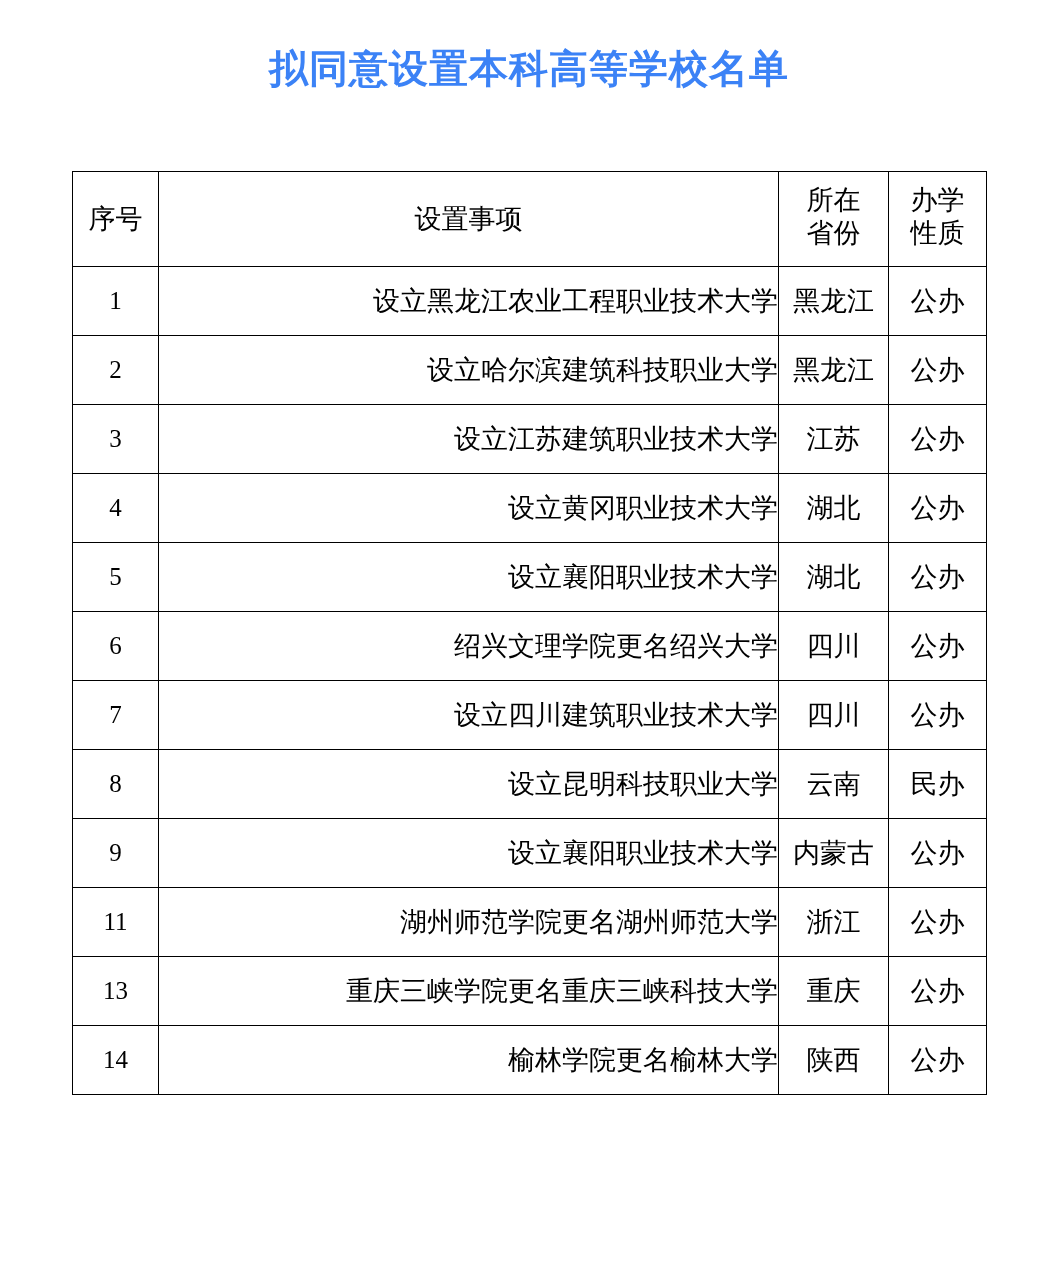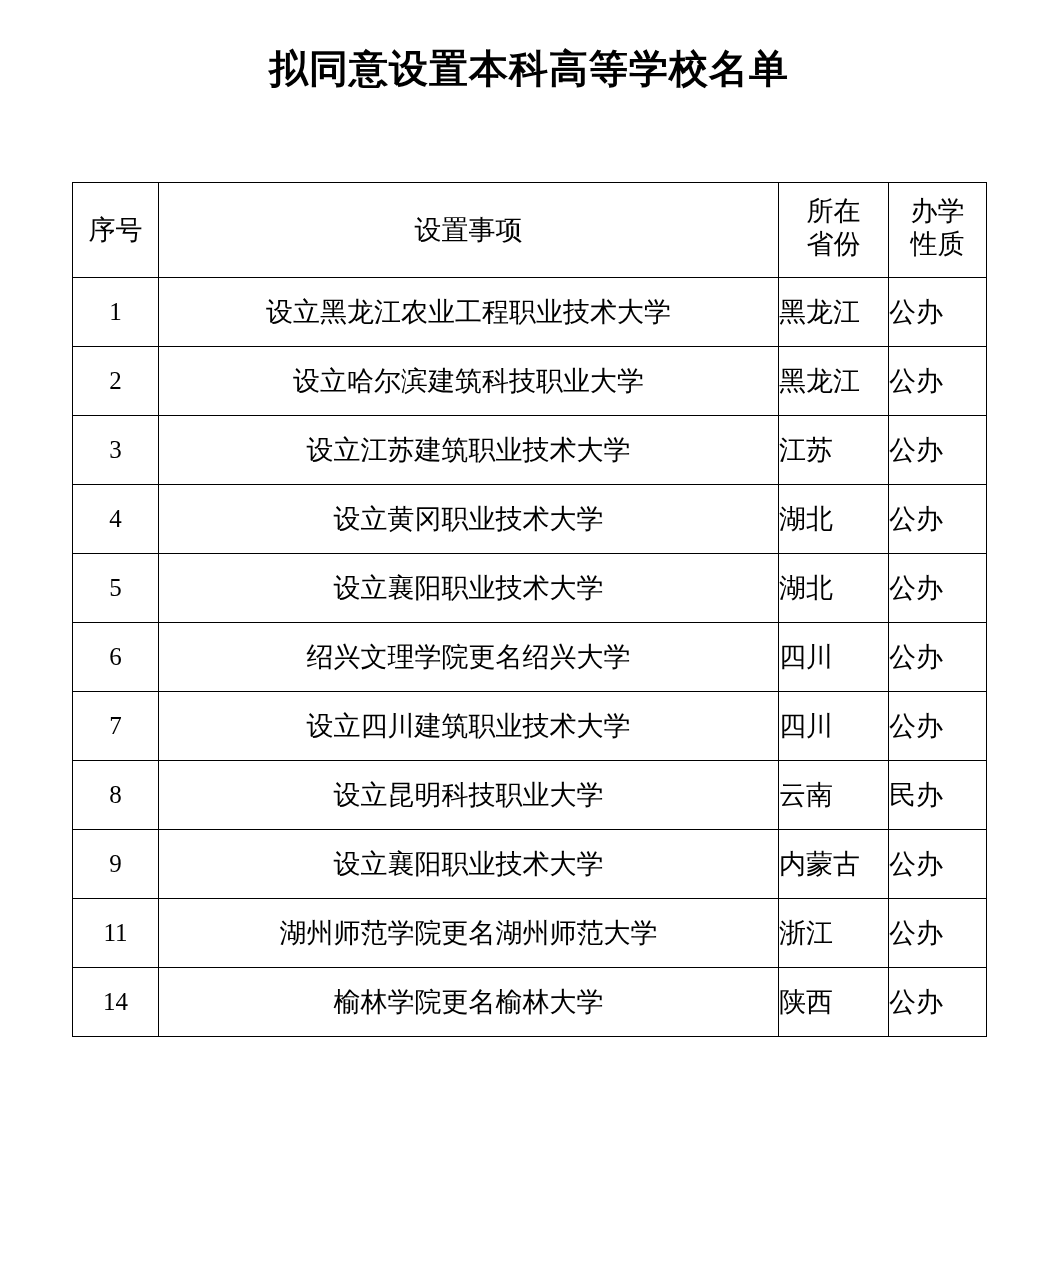--- a/index.html
+++ b/index.html
@@ -21,24 +21,24 @@
     box-sizing: border-box;
   }
   .doc-title {
     text-align: center;
     font-family: "Liberation Sans", "DejaVu Sans", sans-serif;
     font-weight: bold;
     font-size: 39px;
     letter-spacing: 1px;
     margin: 0;
     padding-top: 42px;
-    color: #000000;
+    color: #3b82f6;
   }
   .table-wrap {
-    margin: 12px auto;
+    margin: 1px auto;
     padding-top: 74px;
     width: 914px;
   }
   table.list {
     border-collapse: collapse;
     width: 914px;
     table-layout: fixed;
     border: 1.5px solid #000;
   }
   table.list td, table.list th {
@@ -67,27 +67,27 @@
   tbody td {
     height: 68px;
     font-size: 27px;
   }
   td.seq {
     text-align: center;
     font-family: "Liberation Serif", "DejaVu Serif", serif;
     font-size: 25px;
   }
   td.item {
-    text-align: center;
+    text-align: right;
     padding-left: 22px;
     font-family: "Liberation Sans", "DejaVu Sans", sans-serif;
     font-size: 27px;
   }
   td.prov, td.nature {
-    text-align: left;
+    text-align: center;
     font-family: "Liberation Sans", "DejaVu Sans", sans-serif;
     font-size: 27px;
   }
 </style>
 </head>
 <body>
 
 <div class="page">
 
   <h1 class="doc-title">拟同意设置本科高等学校名单</h1>
@@ -169,20 +169,26 @@
             <td class="prov">内蒙古</td>
             <td class="nature">公办</td>
           </tr>
           <tr>
             <td class="seq">11</td>
             <td class="item">湖州师范学院更名湖州师范大学</td>
             <td class="prov">浙江</td>
             <td class="nature">公办</td>
           </tr>
           <tr>
+            <td class="seq">13</td>
+            <td class="item">重庆三峡学院更名重庆三峡科技大学</td>
+            <td class="prov">重庆</td>
+            <td class="nature">公办</td>
+          </tr>
+          <tr>
             <td class="seq">14</td>
             <td class="item">榆林学院更名榆林大学</td>
             <td class="prov">陕西</td>
             <td class="nature">公办</td>
           </tr>
         </tbody>
     </table>
   </div>
 
 </div>

